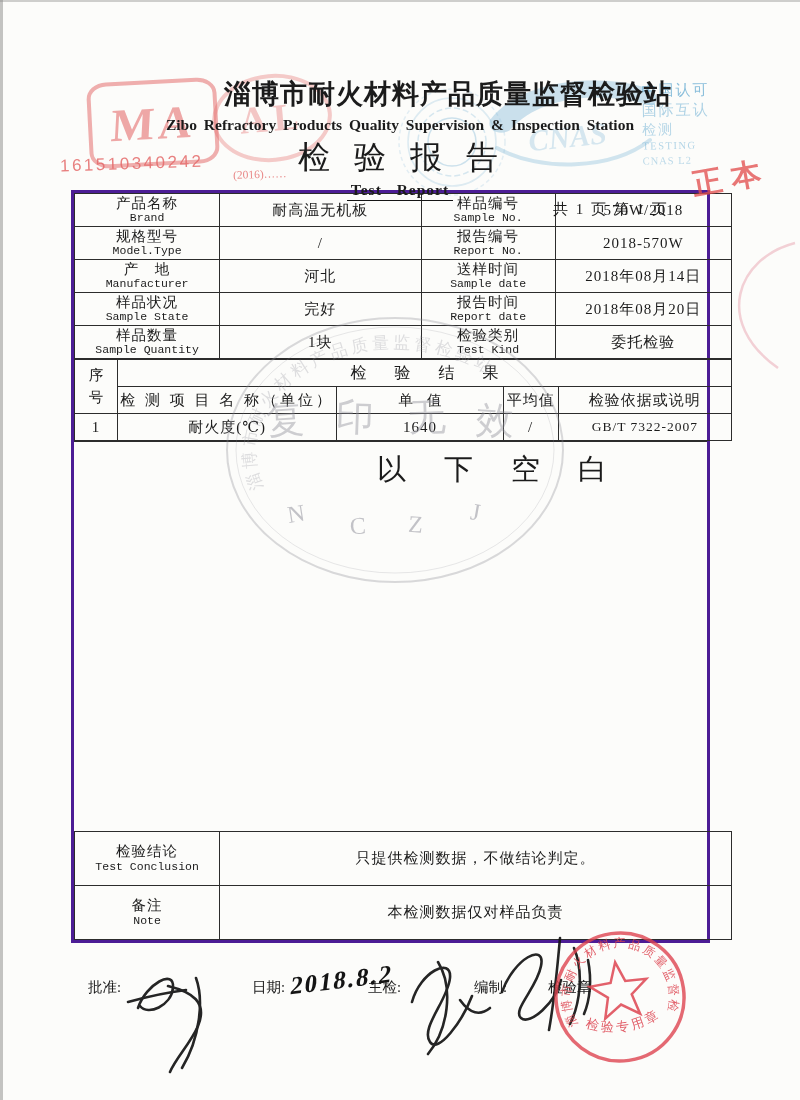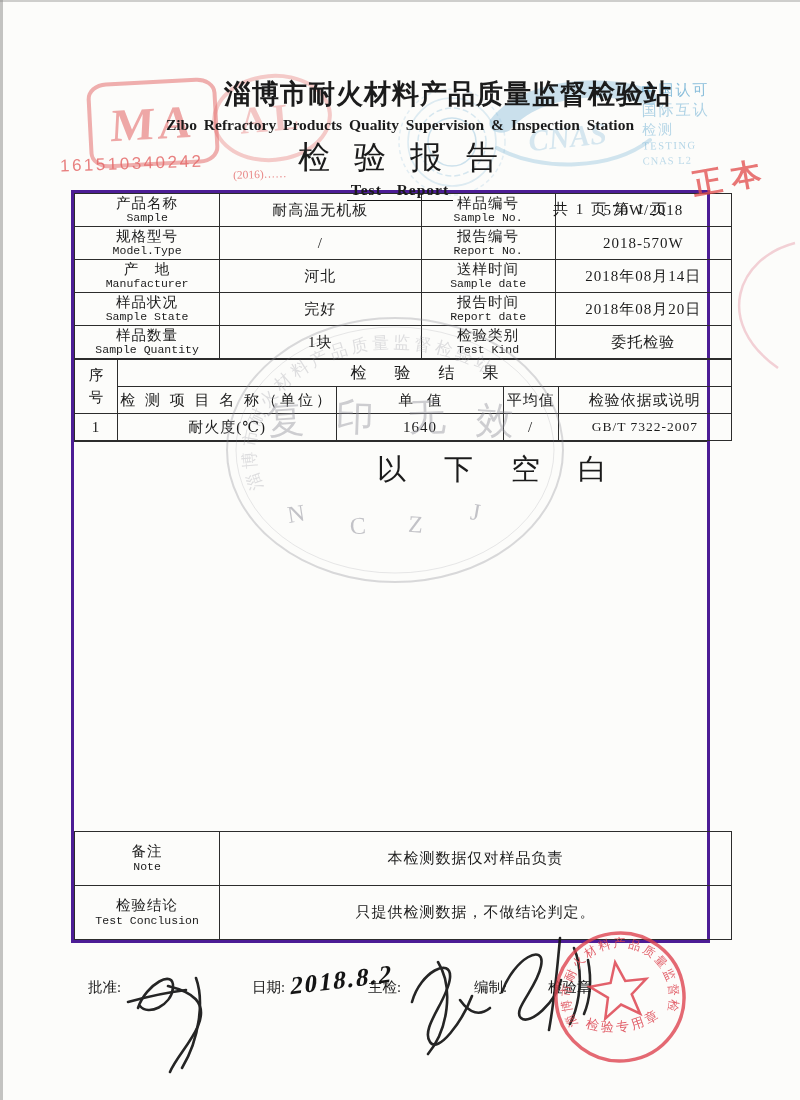--- a/index.html
+++ b/index.html
@@ -132,21 +132,21 @@
     <colgroup>
         <col style="width:145px">
         <col style="width:201px">
         <col style="width:134px">
         <col style="width:176px">
       </colgroup>
     <tbody>
         <tr>
       <td>
             <div class="lbl-cn">产品名称</div>
-            <div class="lbl-en">Sample</div>
+            <div class="lbl-en">Brand</div>
           </td>
       <td class="val">耐高温无机板</td>
       <td>
             <div class="lbl-cn">样品编号</div>
             <div class="lbl-en">Sample No.</div>
           </td>
       <td class="val">570W/2018</td>
     </tr>
     <tr>
       <td>
@@ -236,31 +236,31 @@
   </div>
 
   <table class="concl-table">
     <colgroup>
         <col style="width:145px">
         <col style="width:511px">
       </colgroup>
     <tbody>
         <tr>
       <td>
+        <div class="lbl-cn">检验结论</div>
+            <div class="lbl-en">Test Conclusion</div>
+      </td>
+      <td class="concl-val">只提供检测数据，不做结论判定。</td>
+    </tr>
+    <tr>
+      <td>
         <div class="lbl-cn">备注</div>
             <div class="lbl-en">Note</div>
       </td>
       <td class="concl-val">本检测数据仅对样品负责</td>
-    </tr>
-    <tr>
-      <td>
-        <div class="lbl-cn">检验结论</div>
-            <div class="lbl-en">Test Conclusion</div>
-      </td>
-      <td class="concl-val">只提供检测数据，不做结论判定。</td>
     </tr>
   </tbody>
     </table>
 </div>
 
 <svg class="mid" width="800" height="1100" viewBox="0 0 800 1100">
   <ellipse cx="395" cy="450" rx="168" ry="132" stroke="#8c8c96" stroke-width="2" fill="none" opacity="0.32"></ellipse>
   <ellipse cx="395" cy="450" rx="159" ry="123" stroke="#8c8c96" stroke-width="1" fill="none" opacity="0.2"></ellipse>
   <defs>
       <path id="grayArc" d="M263.4,487.6 A140,104 0 1 1 526.6,487.6" fill="none"></path>

